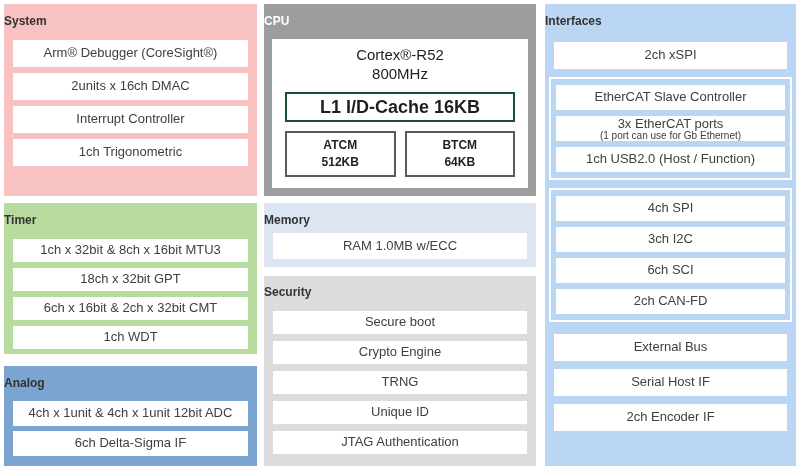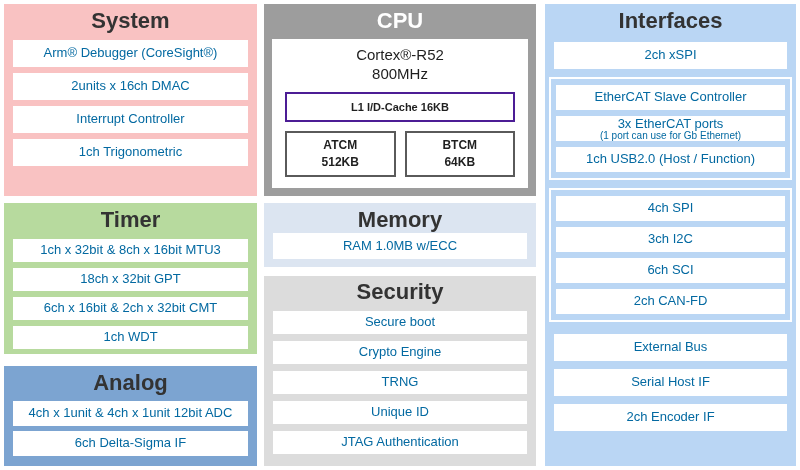--- a/index.html
+++ b/index.html
@@ -13,38 +13,38 @@
     overflow: hidden;
   }
   .panel {
     position: absolute;
     box-sizing: border-box;
     display: flex;
     flex-direction: column;
   }
   .panel-title {
     margin: 4px 0 0;
-    font-size: 22px;
+    font-size: 12px;
     font-weight: bold;
-    text-align: center;
+    text-align: left;
     color: #333333;
     line-height: 26px;
   }
   .row {
     background: #ffffff;
     margin: 6px 9px 0;
     min-height: 27px;
     display: flex;
     flex-direction: column;
     align-items: center;
     justify-content: center;
     font-size: 13px;
     text-align: center;
     line-height: 1.1;
-    color: #0369a1;
+    color: #404040;
   }
   
   .system     { left: 4px;   top: 4px;   width: 253px; height: 192px; background: #f9c2c2; }
   .timer      { left: 4px;   top: 203px; width: 253px; height: 151px; background: #b7da9e; }
   .timer .row { min-height: 23px; margin-top: 6px; }
   .analog     { left: 4px;   top: 366px; width: 253px; height: 100px; background: #7ca4d1; }
   .analog .row{ min-height: 25px; margin-top: 5px; }
   
   .cpu        { left: 264px; top: 4px;   width: 272px; height: 192px; background: #9d9d9d; }
   .cpu .panel-title { color: #ffffff; }
@@ -59,28 +59,28 @@
     box-sizing: border-box;
   }
   .cpu-core-name, .cpu-core-freq {
     font-weight: normal;
     font-size: 15px;
     color: #1f1f1f;
     line-height: 19px;
   }
   .cache-box {
     margin-top: 9px;
-    border: 2px solid #4c1d95;
+    border: 2px solid #14532d;
     align-self: stretch;
     height: 30px;
     display: flex;
     align-items: center;
     justify-content: center;
     font-weight: bold;
-    font-size: 11px;
+    font-size: 18px;
     color: #1f1f1f;
     box-sizing: border-box;
   }
   .tcm-wrap { align-self: stretch; display: flex; gap: 9px; margin-top: 9px; }
   .tcm-box {
     flex: 1;
     border: 2px solid #5a5a5a;
     height: 46px;
     display: flex;
     flex-direction: column;

